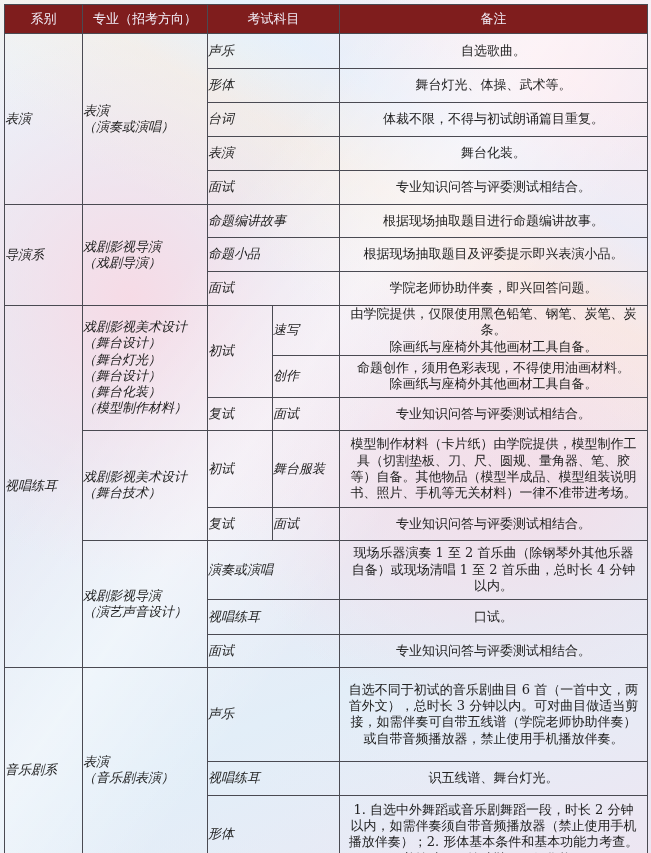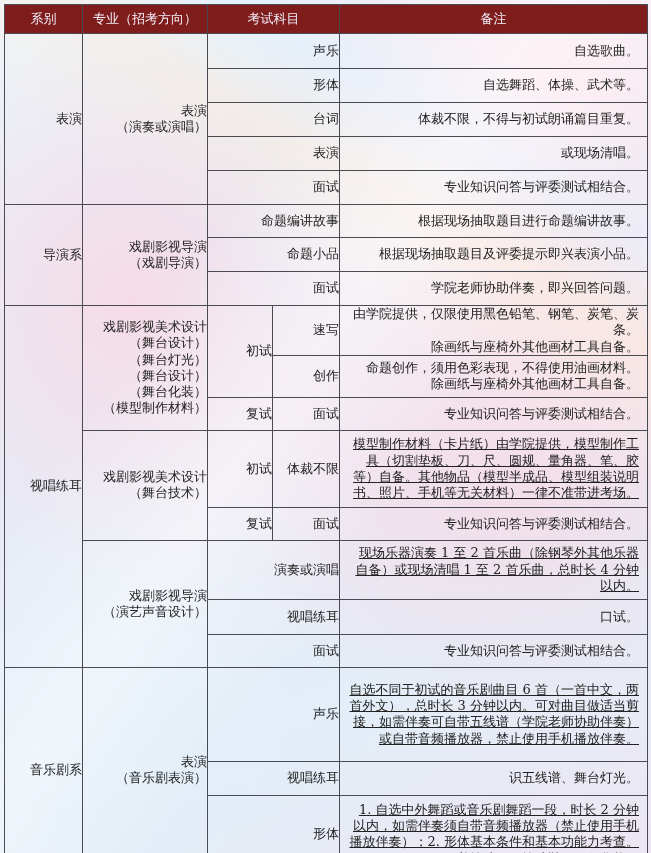--- a/index.html
+++ b/index.html
@@ -36,24 +36,24 @@
     line-height: 1.25;
   }
   thead th {
     background: #7f1d1d;
     color: #f2eef8;
     font-weight: normal;
     height: 28px;
     font-size: 13px;
     text-align: center;
   }
-  td.c { text-align: right; }
-  td.note { text-align: right; padding: 0 8px 0 8px; }
+  td.c { text-align: left; font-style: italic; }
+  td.note { text-align: center; padding: 0 8px 0 8px; }
   .stack { display: block; }
-  .tall-note { padding-top: 3px; padding-bottom: 3px; text-decoration: underline; }
+  .tall-note { padding-top: 3px; padding-bottom: 3px; }
 </style>
 </head>
 <body>
 
 <div class="sheen"></div>
 
 <table>
   <colgroup>
     <col style="width:78px">
     <col style="width:125px">
@@ -75,29 +75,29 @@
       <td rowspan="5" class="c">表演</td>
       <td rowspan="5" class="c">
         <span class="stack">表演</span>
         <span class="stack">（演奏或演唱）</span>
       </td>
       <td colspan="2" class="c">声乐</td>
       <td class="note">自选歌曲。</td>
     </tr>
     <tr style="height:34px">
       <td colspan="2" class="c">形体</td>
-      <td class="note">自选舞蹈、体操、武术等。</td>
+      <td class="note">舞台灯光、体操、武术等。</td>
     </tr>
     <tr style="height:34px">
       <td colspan="2" class="c">台词</td>
       <td class="note">体裁不限，不得与初试朗诵篇目重复。</td>
     </tr>
     <tr style="height:34px">
       <td colspan="2" class="c">表演</td>
-      <td class="note">或现场清唱。</td>
+      <td class="note">舞台化装。</td>
     </tr>
     <tr style="height:34px">
       <td colspan="2" class="c">面试</td>
       <td class="note">专业知识问答与评委测试相结合。</td>
     </tr>
 
     <tr style="height:33px">
       <td rowspan="3" class="c">导演系</td>
       <td rowspan="3" class="c">
         <span class="stack">戏剧影视导演</span>
@@ -144,21 +144,21 @@
       <td class="c">面试</td>
       <td class="note">专业知识问答与评委测试相结合。</td>
     </tr>
 
     <tr style="height:77px">
       <td rowspan="2" class="c">
         <span class="stack">戏剧影视美术设计</span>
         <span class="stack">（舞台技术）</span>
       </td>
       <td class="c">初试</td>
-      <td class="c">体裁不限</td>
+      <td class="c">舞台服装</td>
       <td class="note tall-note">模型制作材料（卡片纸）由学院提供，模型制作工具（切割垫板、刀、尺、圆规、量角器、笔、胶等）自备。其他物品（模型半成品、模型组装说明书、照片、手机等无关材料）一律不准带进考场。</td>
     </tr>
     <tr style="height:33px">
       <td class="c">复试</td>
       <td class="c">面试</td>
       <td class="note">专业知识问答与评委测试相结合。</td>
     </tr>
 
     <tr style="height:59px">
       <td rowspan="3" class="c">

